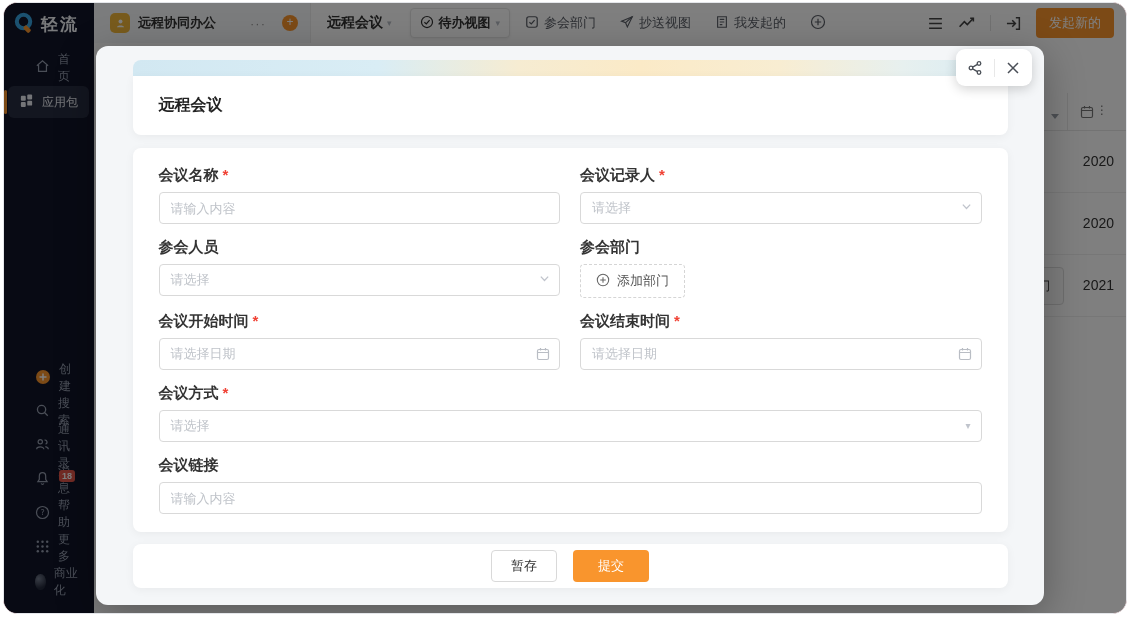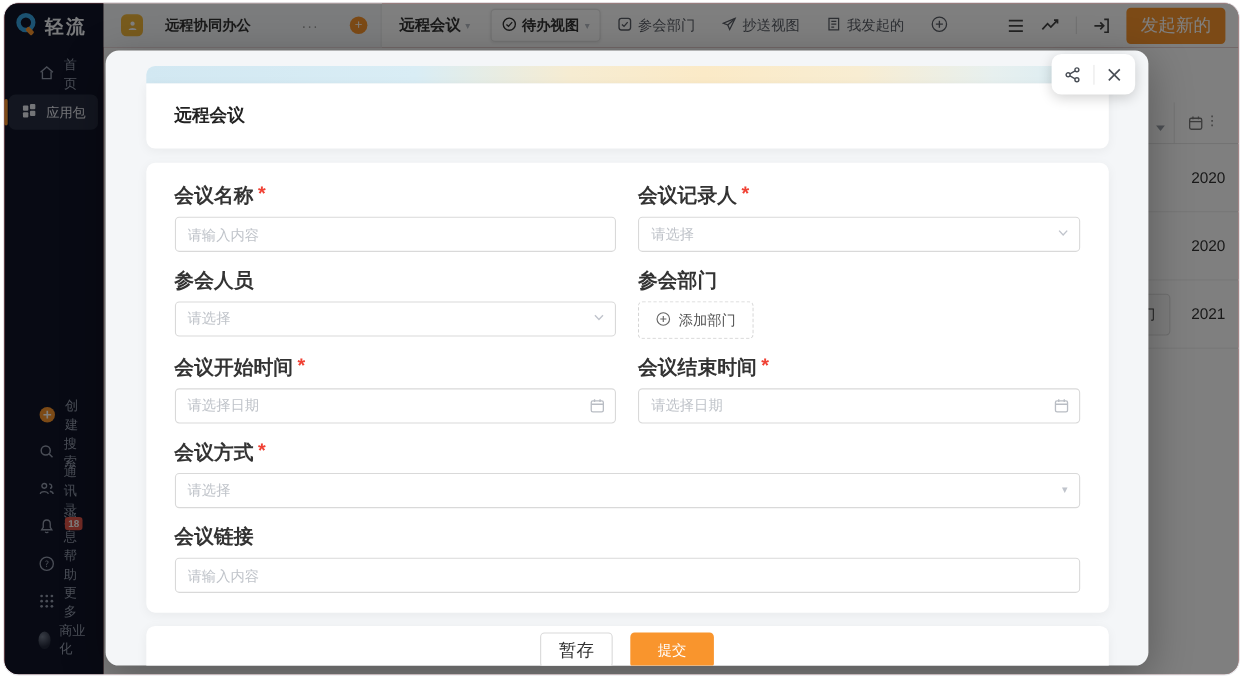--- a/index.html
+++ b/index.html
@@ -21,39 +21,39 @@
   .active-bar { position:absolute; left:-4px; top:4px; bottom:4px; width:3px; border-radius:2px; background:#f9952d; }
   .sspacer { flex:1; }
   .badge { position:absolute; left:24px; top:-1px; background:#e4574b; color:#fff; font-size:9px;
            line-height:12px; padding:0 3px; border-radius:3px; font-weight:700; }
   .biz-globe { width:16px; height:16px; border-radius:50%;
                background:radial-gradient(circle at 32% 30%, #717a8c, #23283a 70%); }
 
   
   .topbar { position:absolute; left:90px; top:0; right:0; height:40px; background:#fff;
             display:flex; align-items:center; font-size:13px; color:#444; }
-  .app-tab { display:flex; align-items:center; gap:20px; padding:0 12px 0 16px; height:40px;
+  .app-tab { display:flex; align-items:center; gap:8px; padding:0 12px 0 16px; height:40px;
              background:#f7f8fa; border-right:1px solid #ececec; cursor:pointer; }
   .app-ico { width:20px; height:20px; border-radius:5px; background:#f0b73a; display:flex;
              align-items:center; justify-content:center; }
   .app-label { font-weight:600; color:#333; }
   .dots { color:#999; margin-left:26px; letter-spacing:1px; cursor:pointer; }
   .mini-plus { width:16px; height:16px; border-radius:50%; background:#f9952d; color:#fff;
                font-size:12px; line-height:15px; text-align:center; margin-left:8px; cursor:pointer; }
   .page-title { display:flex; align-items:center; gap:4px; font-size:14px; font-weight:700;
                 color:#333; margin:0 18px 0 16px; cursor:pointer; }
   .caret { color:#b7bcc4; font-size:9px; }
   .views { display:flex; align-items:center; gap:6px; }
   .view { display:flex; align-items:center; gap:5px; padding:5px 9px; color:#5a5e66; cursor:pointer; border-radius:4px; }
   .view.active { border:1px solid #e4e4e4; background:#fff; box-shadow:0 1px 3px rgba(0,0,0,.08);
                  color:#333; font-weight:700; }
   .tb-right { margin-left:auto; display:flex; align-items:center; gap:14px; padding-right:12px; }
   .tb-ic { cursor:pointer; display:flex; }
   .tb-div { width:1px; height:16px; background:#e2e2e2; }
-  .new-btn { background:#f9952d; color:#fff; border:none; border-radius:4px; font-size:16px;
+  .new-btn { background:#f9952d; color:#fff; border:none; border-radius:4px; font-size:13px;
              padding:6px 13px; cursor:pointer; font-family:inherit; }
 
   
   .content { position:absolute; left:90px; top:40px; right:0; bottom:0; background:#fff; }
   .bg-table { position:absolute; top:50px; right:0; width:220px; font-size:14px; color:#333; }
   .bgt-head { height:38px; border-bottom:1px solid #e6e6e6; display:flex; align-items:center; position:relative; }
   .bgt-vline { position:absolute; top:0; bottom:0; right:58px; width:1px; background:#ebebeb; }
   .bgt-sort { position:absolute; right:66px; top:14px; color:#9aa0a8; }
   .bgt-cal { position:absolute; right:32px; top:12px; }
   .bgt-more { position:absolute; right:18px; top:10px; color:#777; font-size:12px; }
@@ -70,37 +70,37 @@
   .m-inner { width:875px; margin:14px auto 0; }
   .grad { height:16px; border-radius:8px 8px 0 0;
           background:linear-gradient(90deg,#d2e8f2 0%,#d9edf5 28%,#f6ecd2 44%,#fbeac7 58%,#f8edd2 74%,#e7f0ef 88%,#d7ebf4 100%); }
   .title-card { background:#fff; border-radius:0 0 8px 8px; box-shadow:0 2px 10px rgba(0,0,0,.05);
                 padding:19px 26px; font-size:16px; font-weight:700; color:#222; }
   .form-card { background:#fff; border-radius:8px; margin-top:13px; padding:18px 26px 4px;
                box-shadow:0 2px 10px rgba(0,0,0,.05); }
   .fgrid { display:grid; grid-template-columns:1fr 1fr; column-gap:20px; }
   .field { margin-bottom:14px; }
   .field.full { grid-column:1 / 3; }
-  .flabel { font-size:18px; font-weight:700; color:#333; margin-bottom:7px; display:flex; gap:4px; }
+  .flabel { font-size:15px; font-weight:700; color:#333; margin-bottom:7px; display:flex; gap:4px; }
   .req { color:#f04134; font-weight:700; }
   .fbox { position:relative; height:32px; border:1px solid #d9d9d9; border-radius:4px; background:#fff;
           display:flex; align-items:center; padding:0 28px 0 11px; font-size:13px; color:#bfc3c9; cursor:pointer; }
   input.finput { width:100%; height:32px; border:1px solid #d9d9d9; border-radius:4px; padding:0 11px;
                  font-size:13px; color:#333; font-family:inherit; outline:none; background:#fff; }
   input.finput::placeholder { color:#bfc3c9; }
   .fend { position:absolute; right:9px; top:8px; display:flex; color:#c0c4cc; }
   .tri { position:absolute; right:10px; top:9px; color:#c0c4cc; font-size:10px; }
   .add-btn { display:inline-flex; align-items:center; gap:7px; height:34px; padding:0 15px;
              border:1px dashed #d5d5d5; border-radius:4px; background:#fff; font-size:13px; color:#555;
              cursor:pointer; font-family:inherit; }
   .footer-card { background:#fff; border-radius:8px; margin-top:12px; height:44px;
                  display:flex; align-items:center; justify-content:center; gap:16px;
                  box-shadow:0 2px 10px rgba(0,0,0,.05); }
   .btn-draft { width:66px; height:32px; background:#fff; border:1px solid #d9d9d9; border-radius:4px;
-               font-size:16px; color:#333; cursor:pointer; font-family:inherit; }
+               font-size:13px; color:#333; cursor:pointer; font-family:inherit; }
   .btn-submit { width:76px; height:32px; background:#f9952d; border:none; border-radius:4px;
                 font-size:13px; color:#fff; cursor:pointer; font-family:inherit; }
 
   .modal-controls { position:absolute; top:46px; right:94px; z-index:7; width:76px; height:37px;
                     background:#fff; border-radius:9px; box-shadow:0 3px 12px rgba(0,0,0,.18);
                     display:flex; align-items:center; }
   .mc-btn { flex:1; display:flex; align-items:center; justify-content:center; cursor:pointer; color:#4a4f57; }
   .mc-div { width:1px; height:18px; background:#e8e8e8; }
 </style>
 </head>

